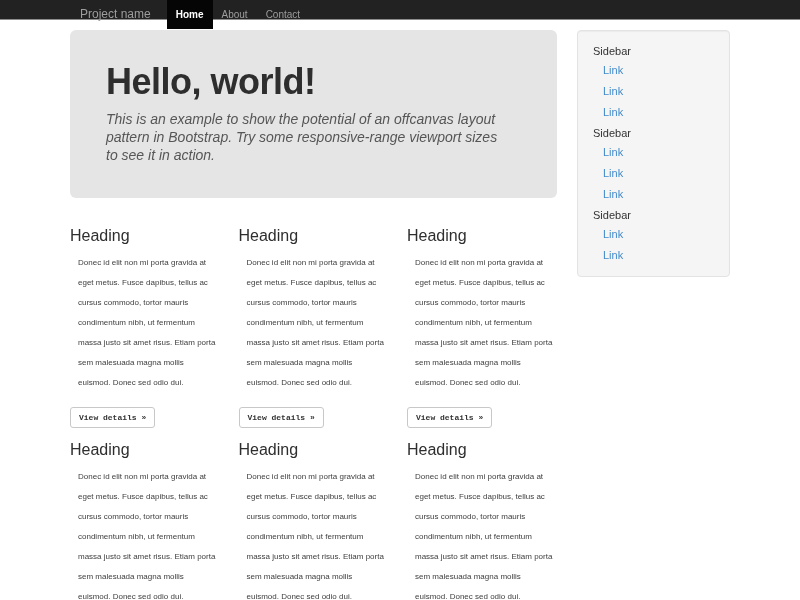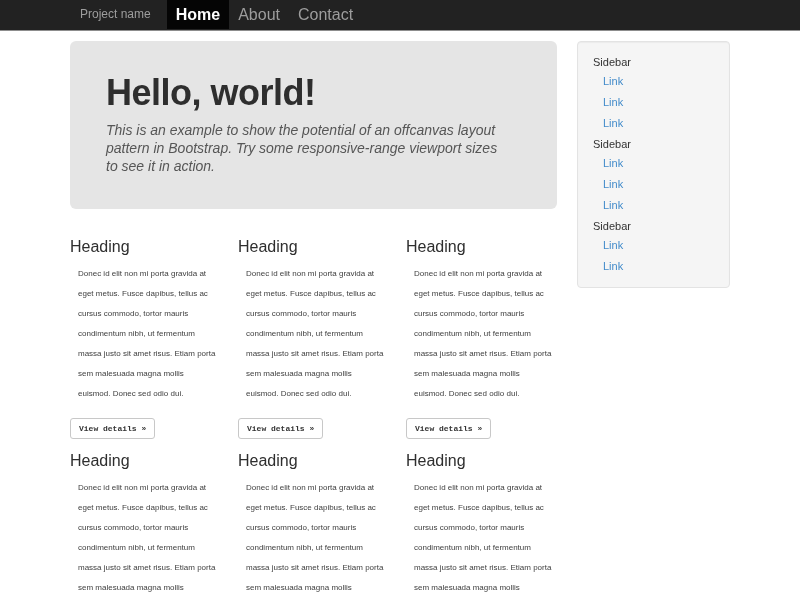--- a/index.html
+++ b/index.html
@@ -6,44 +6,44 @@
   html, body { margin: 0; padding: 0; }
   body {
     width: 800px; height: 600px; overflow: hidden;
     background: #fff;
     font-family: "Liberation Sans", sans-serif;
     -webkit-font-smoothing: antialiased;
   }
   .container { width: 660px; margin: 0 auto; }
 
   
-  .navbar { height: 31px; background: #222; border-bottom: 1px solid #8d8d8d; }
+  .navbar { height: 20px; background: #222; border-bottom: 1px solid #8d8d8d; }
   .navbar-inner { width: 660px; margin: 0 auto; display: flex; align-items: stretch; height: 29px; }
   .brand { color: #9d9d9d; font-size: 12px; line-height: 29px; padding: 0 10px; margin-right: 6px; text-decoration: none; cursor: pointer; }
   .nav { display: flex; list-style: none; margin: 0; padding: 0; }
-  .nav-link { display: block; padding: 0 9px; line-height: 29px; font-size: 16px; color: #9d9d9d; text-decoration: none; cursor: pointer; }
+  .nav-link { display: block; padding: 0 9px; line-height: 29px; font-size: 10px; color: #9d9d9d; text-decoration: none; cursor: pointer; }
   .nav-item.active .nav-link { background: #050505; color: #fff; font-weight: bold; }
 
   
   .main-row { display: flex; margin-top: 10px; align-items: flex-start; }
   .content-col { width: 505px; flex: 0 0 505px; }
   .sidebar-col { margin-left: auto; width: 153px; flex: 0 0 153px; }
 
   
   .jumbotron { background: #e5e5e5; border-radius: 6px; padding: 34px 36px; margin-right: 18px; }
   .jumbotron-title { margin: 0; font-size: 36px; line-height: 36px; font-weight: bold; color: #2e2e2e; letter-spacing: -0.5px; }
   .jumbotron-text { margin: 10px 0 0; font-size: 14px; line-height: 18px; color: #565656; max-width: 395px; font-style: italic; }
 
   
   .sidebar { background: #f5f5f5; border: 1px solid #e3e3e3; border-radius: 4px; padding: 10px 0 10px; box-shadow: inset 0 1px 1px rgba(0,0,0,0.04); }
   .sb-heading { padding: 4px 15px 2px; font-size: 11px; line-height: 13px; color: #333; }
   .sb-link { display: block; padding: 4px 15px 4px 25px; font-size: 11px; line-height: 13px; color: #428bca; text-decoration: none; cursor: pointer; }
 
   
-  .cards-row { display: flex; }
+  .cards-row { display: flex; justify-content: space-between; }
   .card { width: 168px; flex: 0 0 168px; padding-right: 13px; }
   .card-heading { font-size: 16px; font-weight: 500; color: #2e2e2e; margin: 28px 0 8px; line-height: 19px; }
   .cards-row.second .card-heading { margin-top: 12px; }
   .card-body { margin: 8px; font-size: 8px; line-height: 20px; color: #404040; }
   .btn { display: inline-block; margin-top: 6px; padding: 5px 8px; font-size: 8px; line-height: 9px; font-weight: bold;
          color: #333; background: #fff; border: 1px solid #c8c8c8; border-radius: 3px; cursor: pointer;
          font-family: Liberation Mono, monospace; }
 
   
   .footer-hr { margin: 14px 0 0; border: 0; border-top: 1px solid #e6e6e6; }

